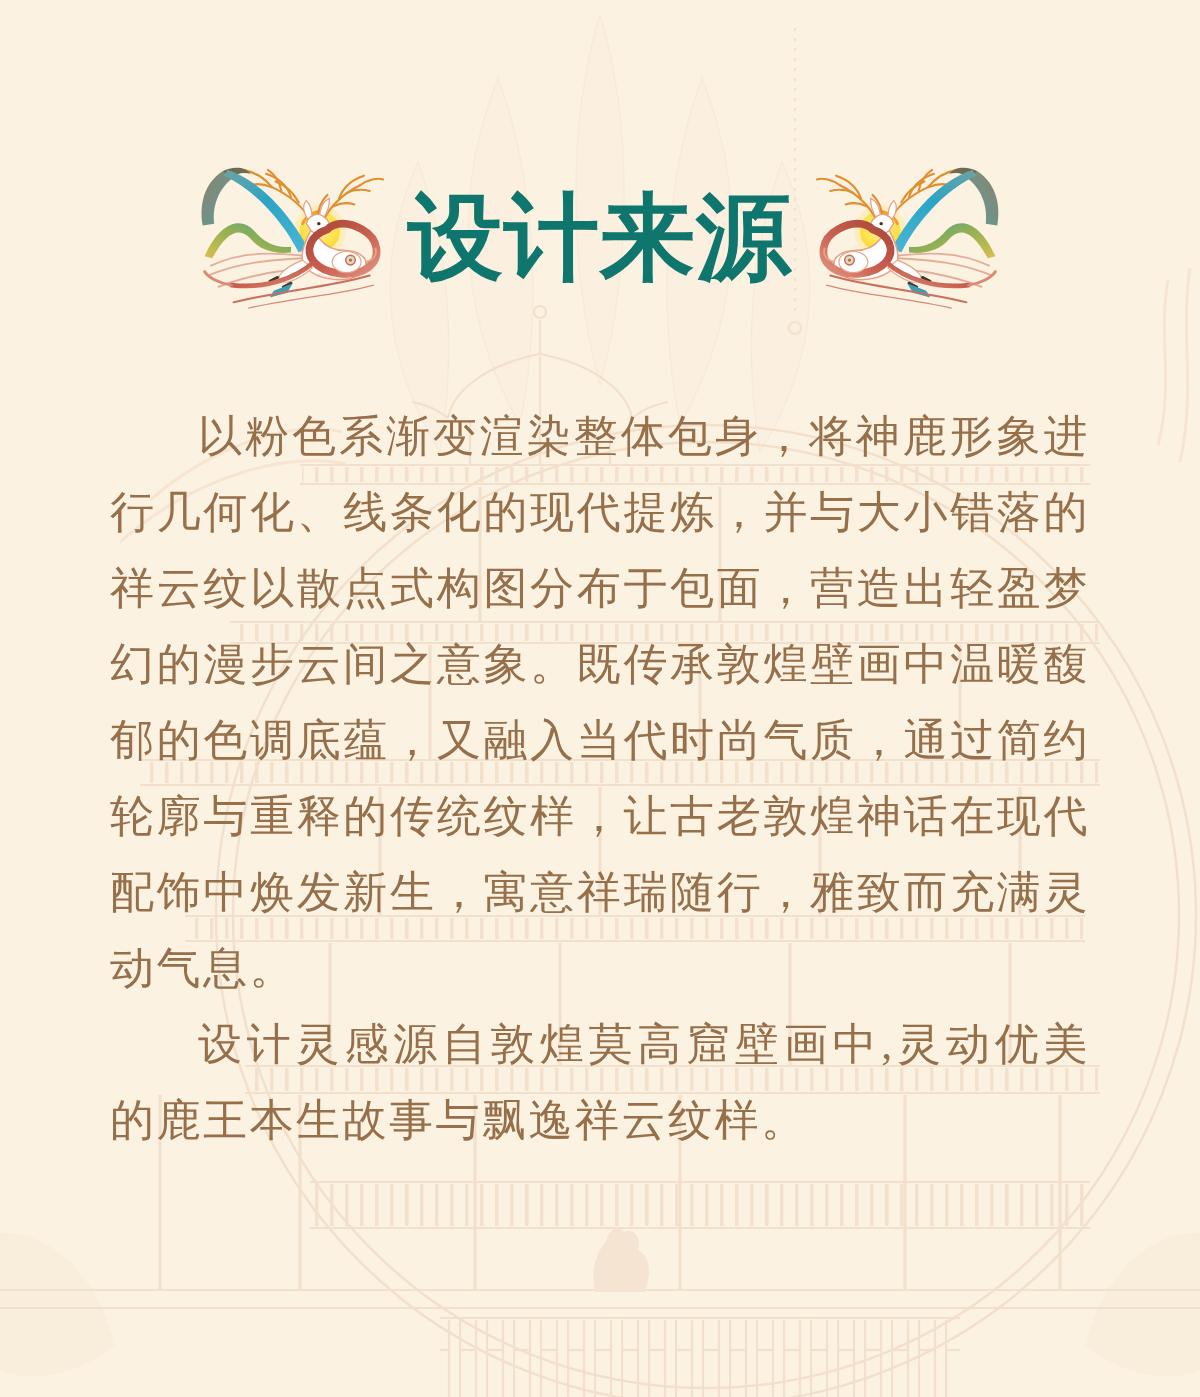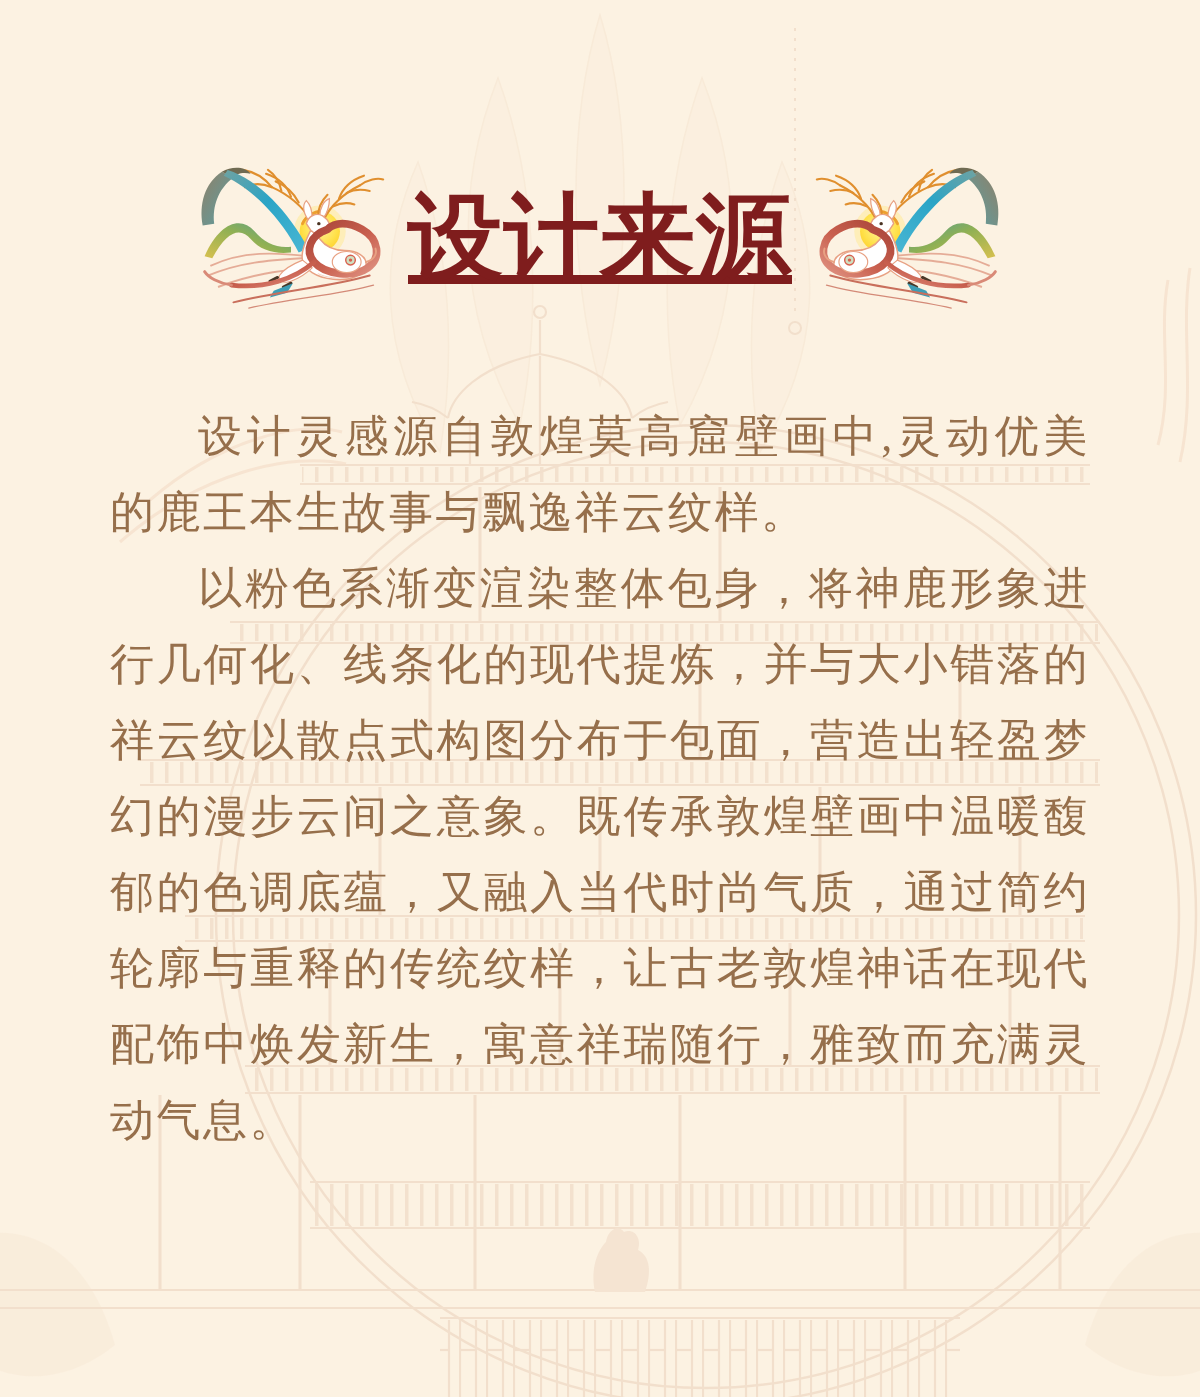--- a/index.html
+++ b/index.html
@@ -24,23 +24,22 @@
   }
   .deer{width:192px;height:158px;flex:0 0 auto;}
   .deer svg{width:100%;height:100%;display:block;}
   .deer-right{transform:scaleX(-1);}
   .title{
     margin:3px;
     font-size:95px;
     line-height:1.05;
     font-weight:bold;
     letter-spacing:1px;
-    color:#7f1d1d;
+    color:#0f766e;
     white-space:nowrap;
-    text-decoration:underline;
   }
   .content{
     position:absolute;
     top:399px;left:110px;width:980px;
   }
   .content p{
     margin:0;
     font-size:44px;
     line-height:76px;
     letter-spacing:2.5px;
@@ -291,17 +290,17 @@
           <path d="M178,104 C186,102 190,96 188,90" stroke="#e8a183" stroke-width="2" fill="none" stroke-linecap="round"></path>
           <path d="M82,134 L102,126 L96,136 L78,141 Z" fill="#3d9db5"></path>
           <path d="M40,146 C90,134 140,130 182,118" stroke="#c96f5c" stroke-width="2" fill="none" stroke-linecap="round"></path>
           <path d="M56,152 C100,142 150,138 186,128" stroke="#c96f5c" stroke-width="1.2" fill="none" opacity="0.8" stroke-linecap="round"></path>
         </g>
       </svg>
     </div>
   </div>
 
   <main class="content">
+    <p>以粉色系渐变渲染整体包身，将神鹿形象进行几何化、线条化的现代提炼，并与大小错落的祥云纹以散点式构图分布于包面，营造出轻盈梦幻的漫步云间之意象。既传承敦煌壁画中温暖馥郁的色调底蕴，又融入当代时尚气质，通过简约轮廓与重释的传统纹样，让古老敦煌神话在现代配饰中焕发新生，寓意祥瑞随行，雅致而充满灵动气息。</p>
     <p>设计灵感源自敦煌莫高窟壁画中,灵动优美的鹿王本生故事与飘逸祥云纹样。</p>
-    <p>以粉色系渐变渲染整体包身，将神鹿形象进行几何化、线条化的现代提炼，并与大小错落的祥云纹以散点式构图分布于包面，营造出轻盈梦幻的漫步云间之意象。既传承敦煌壁画中温暖馥郁的色调底蕴，又融入当代时尚气质，通过简约轮廓与重释的传统纹样，让古老敦煌神话在现代配饰中焕发新生，寓意祥瑞随行，雅致而充满灵动气息。</p>
   </main>
 
 </div>
 
 </body></html>

